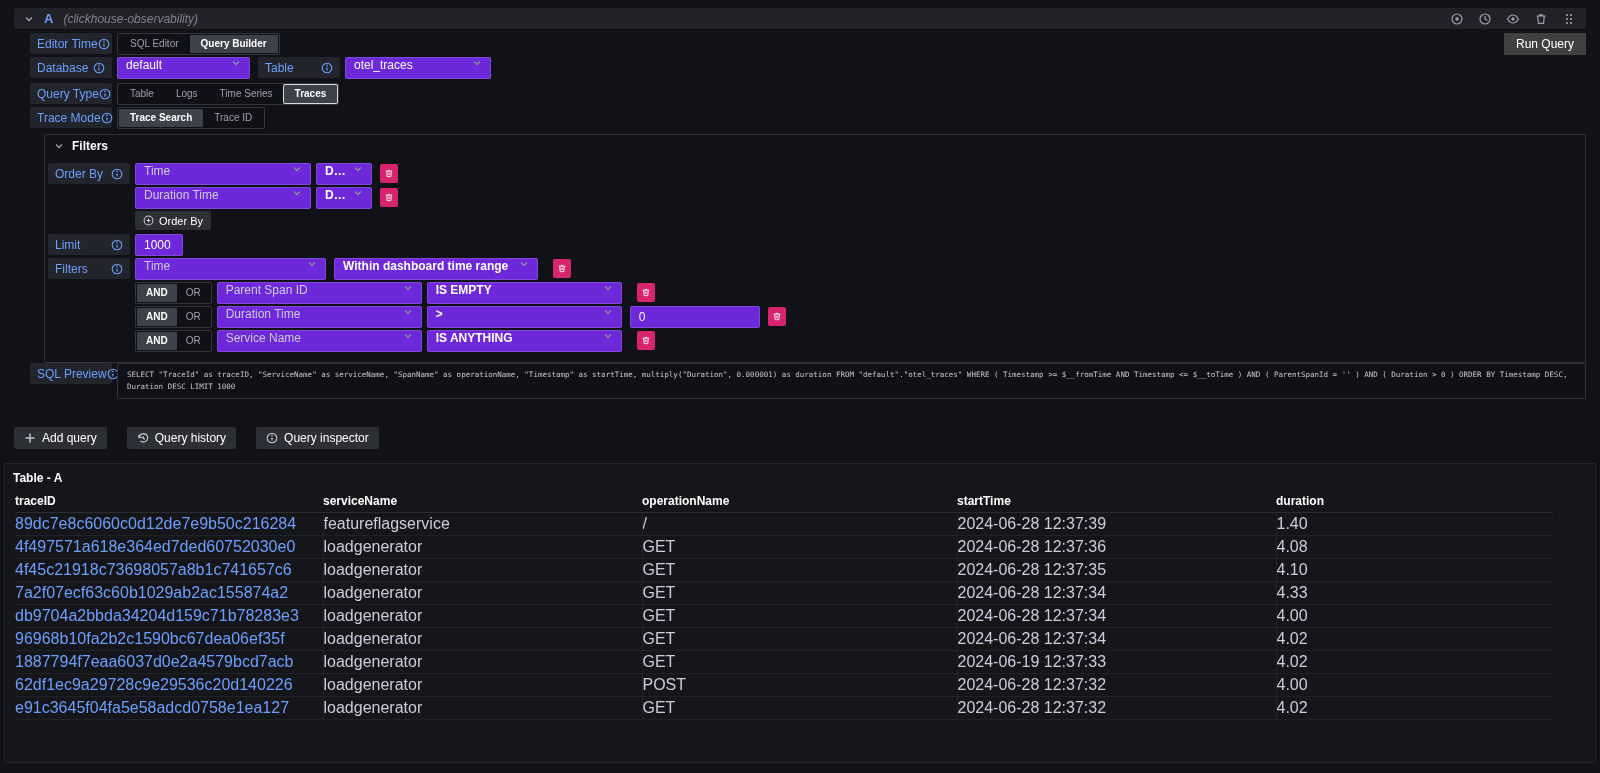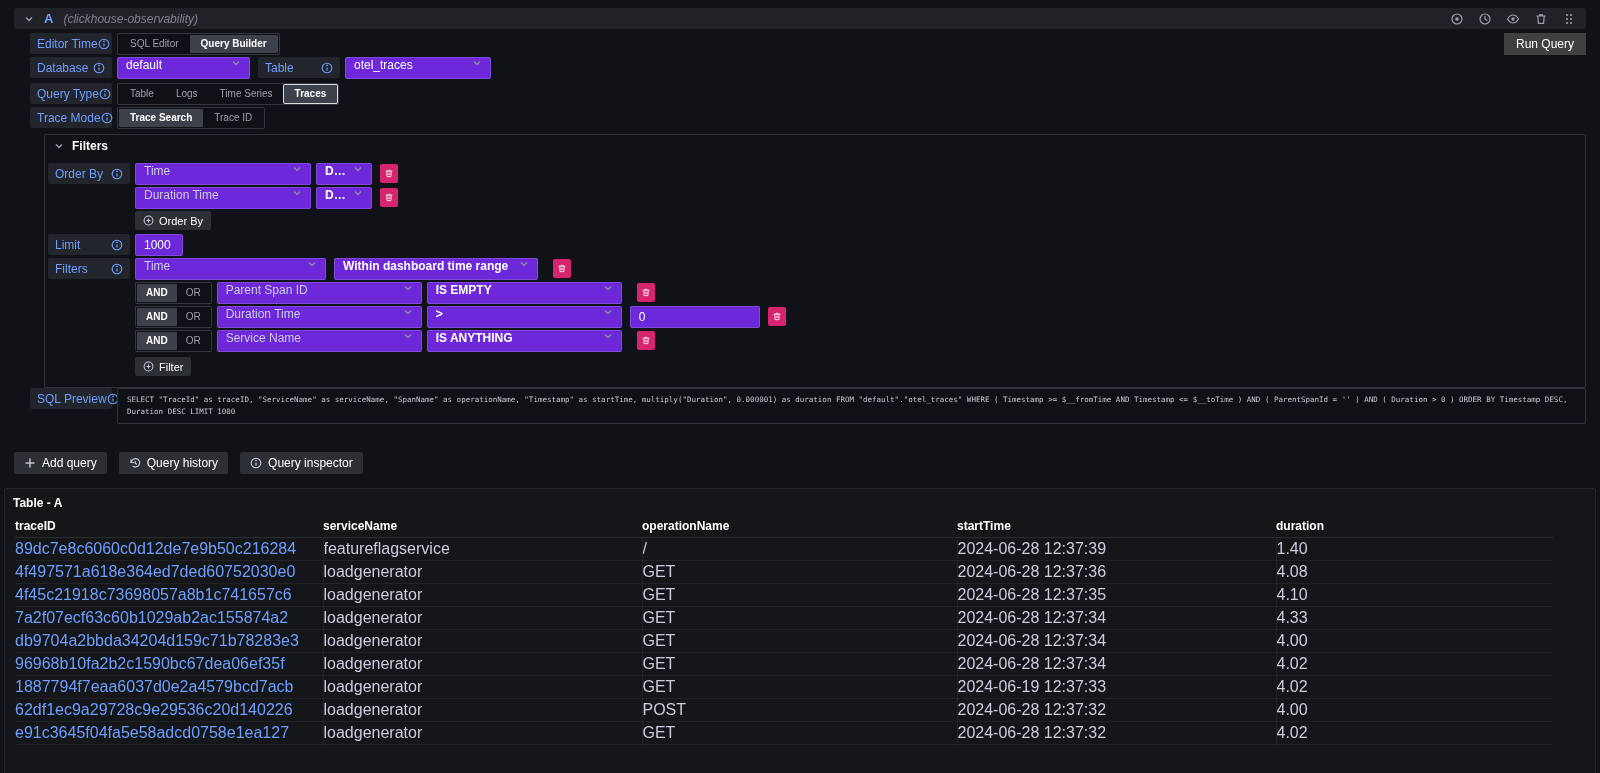--- a/index.html
+++ b/index.html
@@ -99,21 +99,21 @@
 
   .sql-row { display:flex; align-items:flex-start; padding-right:0; }
   .sql-box {
     flex:1; margin-right:0; border:1px solid rgba(204,204,220,0.18); border-radius:2px;
     background:#101116; padding:5px 9px;
     font-family:"DejaVu Sans Mono", monospace; font-size:7.5px; line-height:12px;
     color:#c7c9d1; word-break:break-all;
   }
 
   
-  .actions-row { display:flex; gap:12px; margin:16px 14px 0 14px; }
+  .actions-row { display:flex; gap:20px; margin:16px 14px 0 14px; }
   .sec-btn { height:22px; font-size:12px; padding:0 10px; gap:6px; }
   .sec-btn svg { width:12px; height:12px; color:#ccccdc; }
 
   
   .table-panel {
     margin:14px 4px 0 4px; background:#141619; border:1px solid #22252a;
     border-radius:2px; height:300px;
   }
   .panel-title { padding:7px 8px 6px 8px; color:#fff; font-weight:600; font-size:12px; }
   table.results { border-collapse:collapse; table-layout:fixed; width:1538px; margin-left:10px; }
@@ -453,31 +453,20 @@
               </svg>
           </div>
           <div class="gap14"></div>
           <button class="trash-btn">
             <svg viewBox="0 0 12 12">
                 <path d="M2 3.2h8M4.8 3.2V2.2h2.4v1M3.2 3.2l.5 6.6h4.6l.5-6.6M5 5v3M7 5v3" fill="none" stroke="#fff" stroke-width="1"></path>
               </svg>
           </button>
         </div>
 
-        <div class="editor-row" style="height:19px; margin-top:6px">
-          <div class="indent"></div>
-          <button class="mini-btn">
-            <svg viewBox="0 0 12 12">
-                <circle cx="6" cy="6" r="4.8" fill="none" stroke="currentColor" stroke-width="1.1"></circle>
-                <line x1="6" y1="3.8" x2="6" y2="8.2" stroke="currentColor" stroke-width="1.1"></line>
-                <line x1="3.8" y1="6" x2="8.2" y2="6" stroke="currentColor" stroke-width="1.1"></line>
-              </svg>
-            <span>Filter</span>
-          </button>
-        </div>
 
       </div>
     </div>
 
     <div class="sql-row" style="margin-left:-2px; padding-left:2px">
       <div class="chip">
         <span class="chip-label">SQL Preview</span>
         <svg class="info-icon" viewBox="0 0 12 12">
             <circle cx="6" cy="6" r="4.8" fill="none" stroke="currentColor" stroke-width="1.1"></circle>
             <line x1="6" y1="5.4" x2="6" y2="8.6" stroke="currentColor" stroke-width="1.2"></line>

